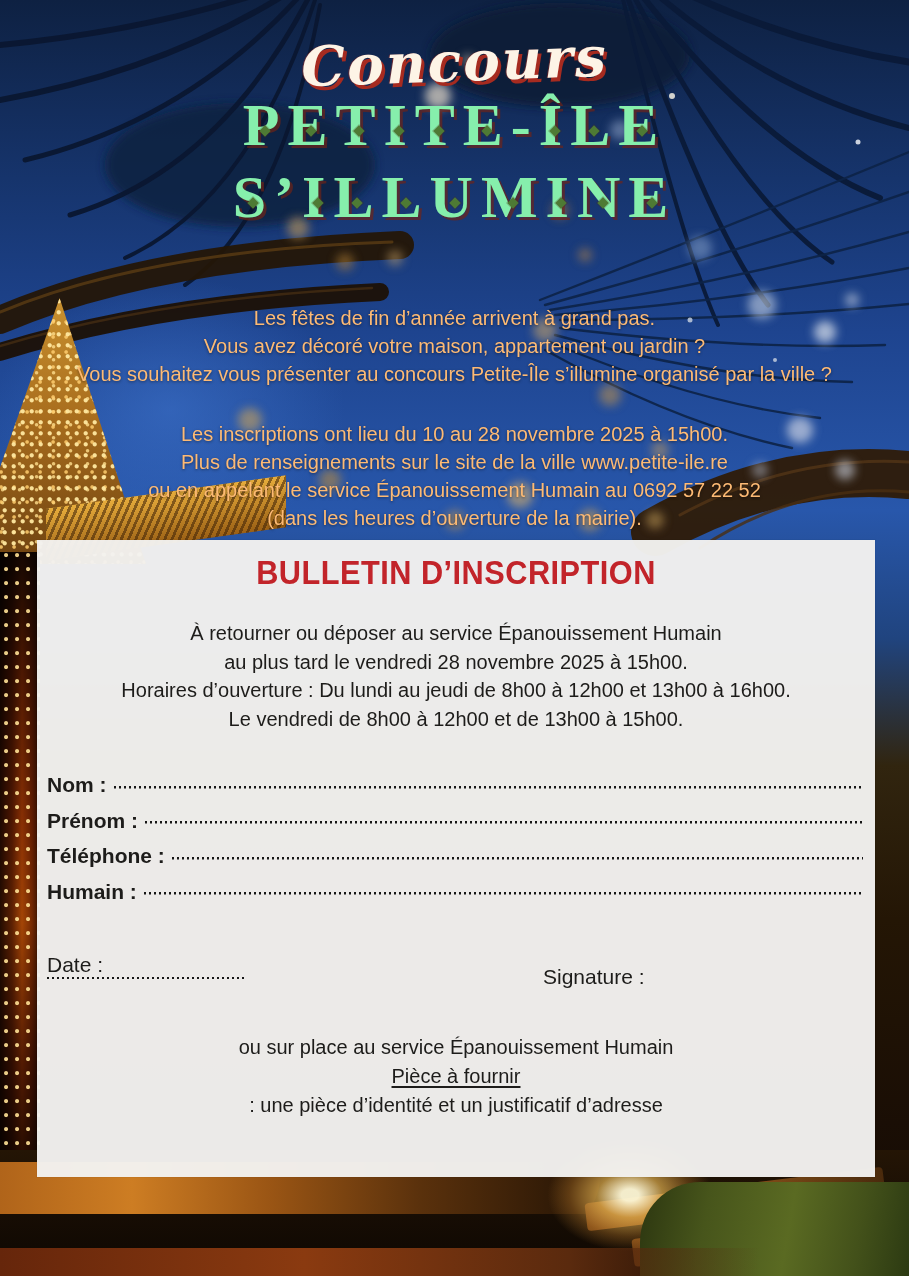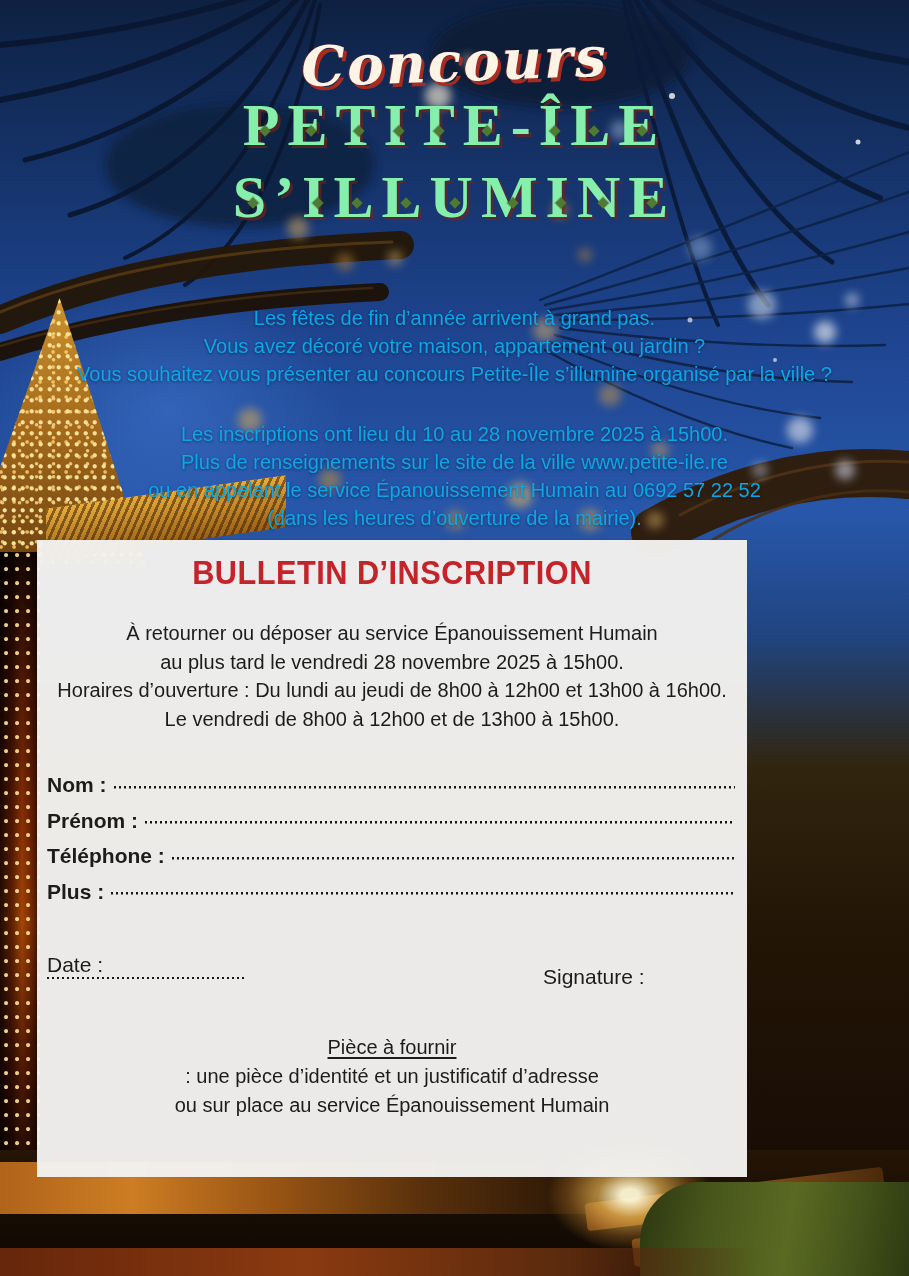--- a/index.html
+++ b/index.html
@@ -54,28 +54,28 @@
   .kicker{font-family:"DejaVu Serif",serif;font-style:italic;font-weight:bold;font-size:55px;
     color:#fdf4e6;letter-spacing:2px;transform:rotate(-2deg);
     text-shadow:3px 4px 0 #a62b20,-1px 0 0 rgba(166,43,32,.5);line-height:1;}
   .tline{font-family:"Liberation Serif",serif;font-weight:bold;font-size:60px;line-height:72px;
     color:#86efac;letter-spacing:8px;text-shadow:3px 3px 0 rgba(116,35,20,.65);}
   .tl{position:relative;display:inline-block;}
   .tl.dia::after{content:'';position:absolute;left:50%;top:58%;width:8px;height:8px;background:#4e7a34;
     transform:translate(-50%,-50%) rotate(45deg);box-shadow:0 0 0 1px rgba(80,40,20,.25);}
 
   
-  .over-text{position:absolute;left:0;width:100%;text-align:center;z-index:2;color:#0ea5e9;
+  .over-text{position:absolute;left:0;width:100%;text-align:center;z-index:2;color:#fdba74;
     font-size:20px;line-height:28px;text-shadow:0 1px 3px rgba(0,0,0,.45);}
   .intro{top:284px;}
   .details{top:400px;}
   .over-text span{display:block;}
 
   
-  .card{position:absolute;left:37px;top:540px;width:710px;height:637px;z-index:3;
+  .card{position:absolute;left:37px;top:540px;width:838px;height:637px;z-index:3;
     background:rgba(243,242,239,.97);color:#1d1c1a;box-shadow:0 0 0 1px rgba(0,0,0,.03);}
   .card h2{margin:14px 0 0;text-align:center;font-size:32px;font-weight:800;color:#c2242a;
     letter-spacing:.5px;transform:scale(.96,1.06);}
   .instr{margin-top:28px;text-align:center;font-size:20px;line-height:28.5px;}
   .instr span{display:block;}
   .fields{margin:38px 12px 0 10px;font-weight:bold;}
   .frow{display:flex;align-items:baseline;height:35.5px;font-size:21px;}
   .frow .flabel{white-space:nowrap;margin-right:7px;}
   .dotline{flex:1;height:1em;align-self:baseline;
     background:repeating-linear-gradient(90deg,#161616 0 2px,transparent 2px 5px);
@@ -235,33 +235,33 @@
       </div>
       <div class="frow">
         <span class="flabel">Prénom :</span>
         <span class="dotline"></span>
       </div>
       <div class="frow">
         <span class="flabel">Téléphone :</span>
         <span class="dotline"></span>
       </div>
       <div class="frow">
-        <span class="flabel">Plus :</span>
+        <span class="flabel">Humain :</span>
         <span class="dotline"></span>
       </div>
     </div>
 
     <div class="date-row">
       <span class="dlabel">Date :</span>
       <span class="date-dots"></span>
       <span class="sig">Signature :</span>
     </div>
 
     <div class="card-footer">
+      <span>ou sur place au service Épanouissement Humain</span>
       <span>
           <span class="u">Pièce à fournir</span>
           <span> : une pièce d’identité et un justificatif d’adresse</span>
         </span>
-      <span>ou sur place au service Épanouissement Humain</span>
     </div>
   </section>
 
 </div>
 
 </body></html>

